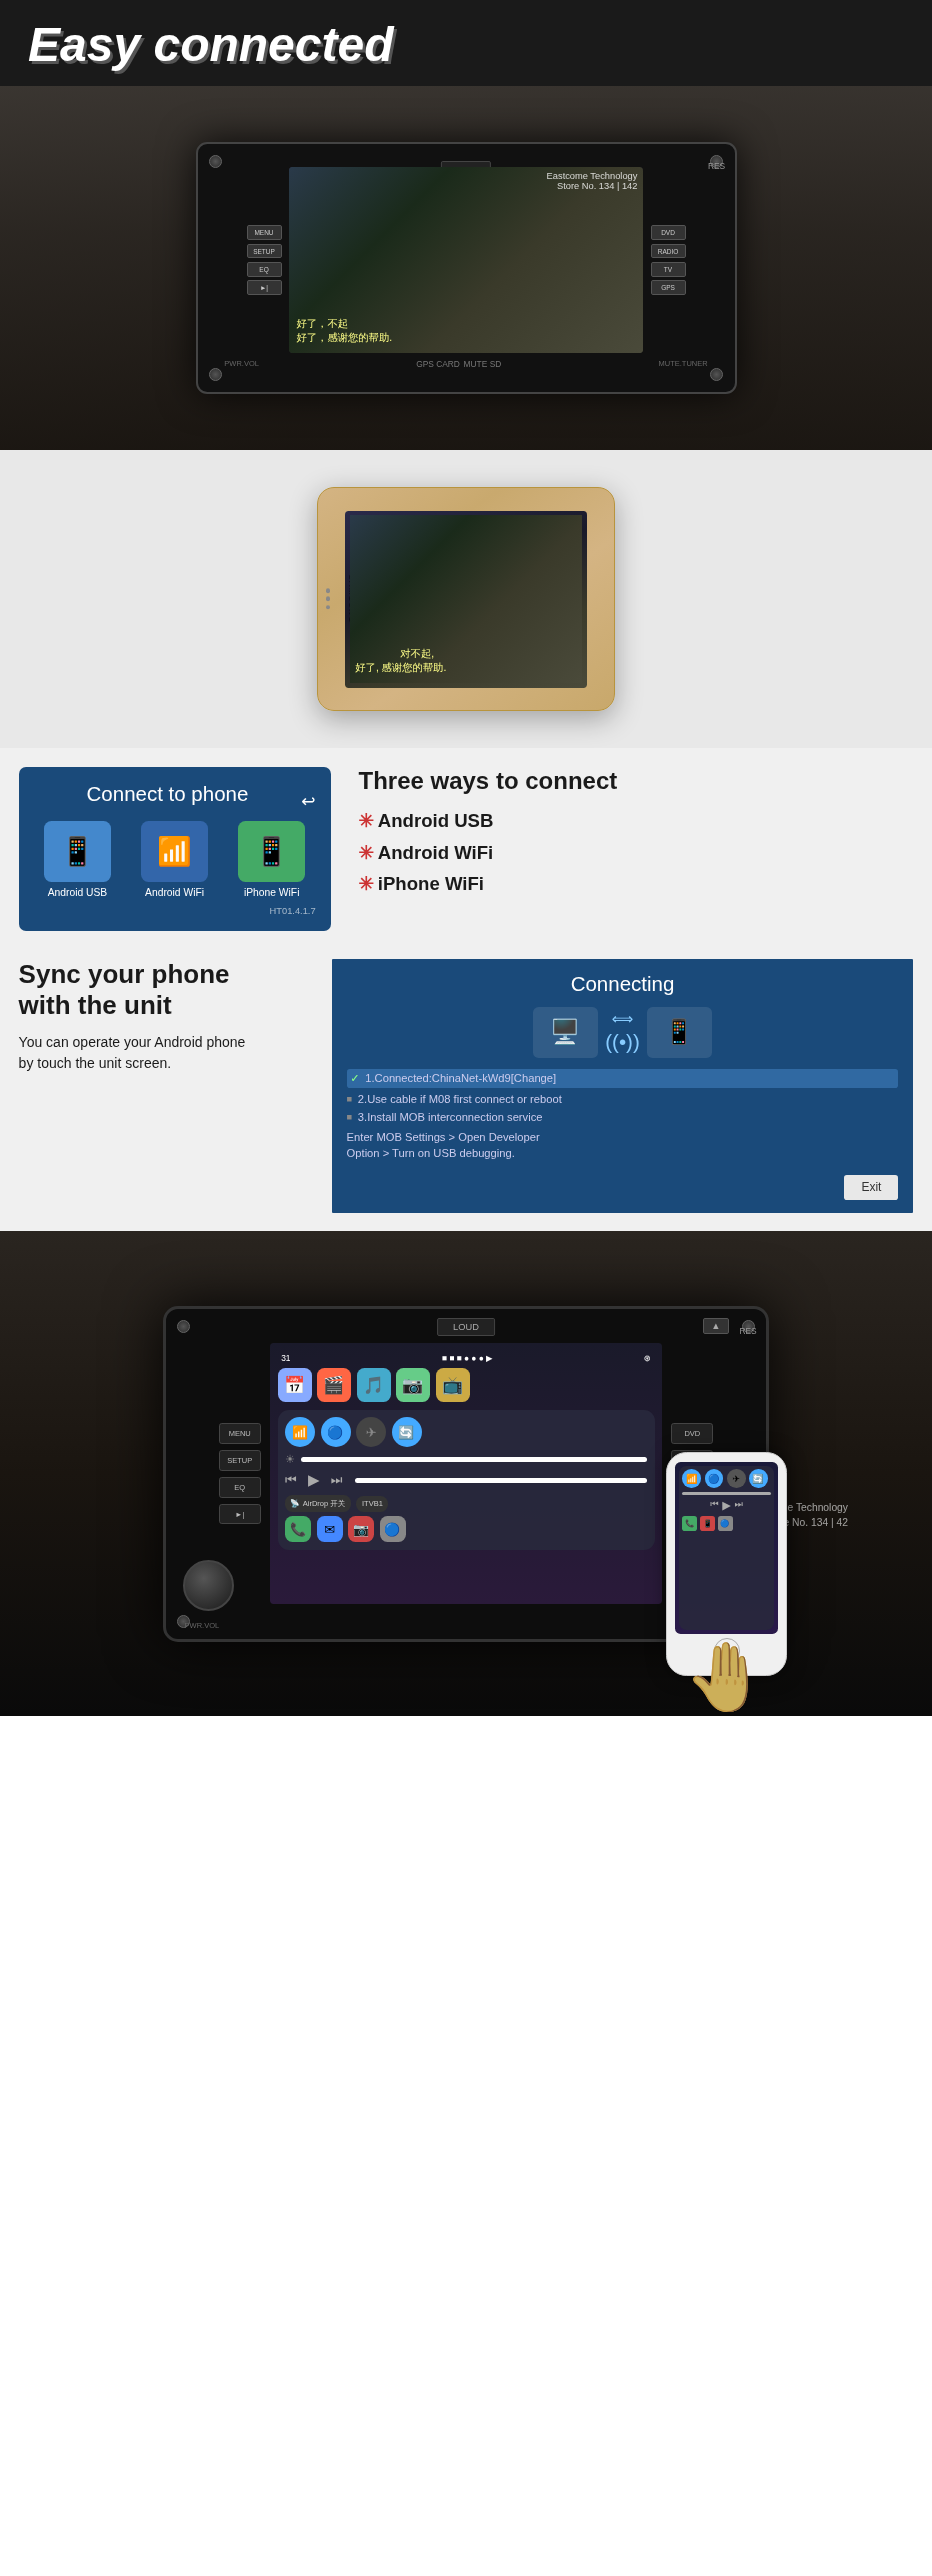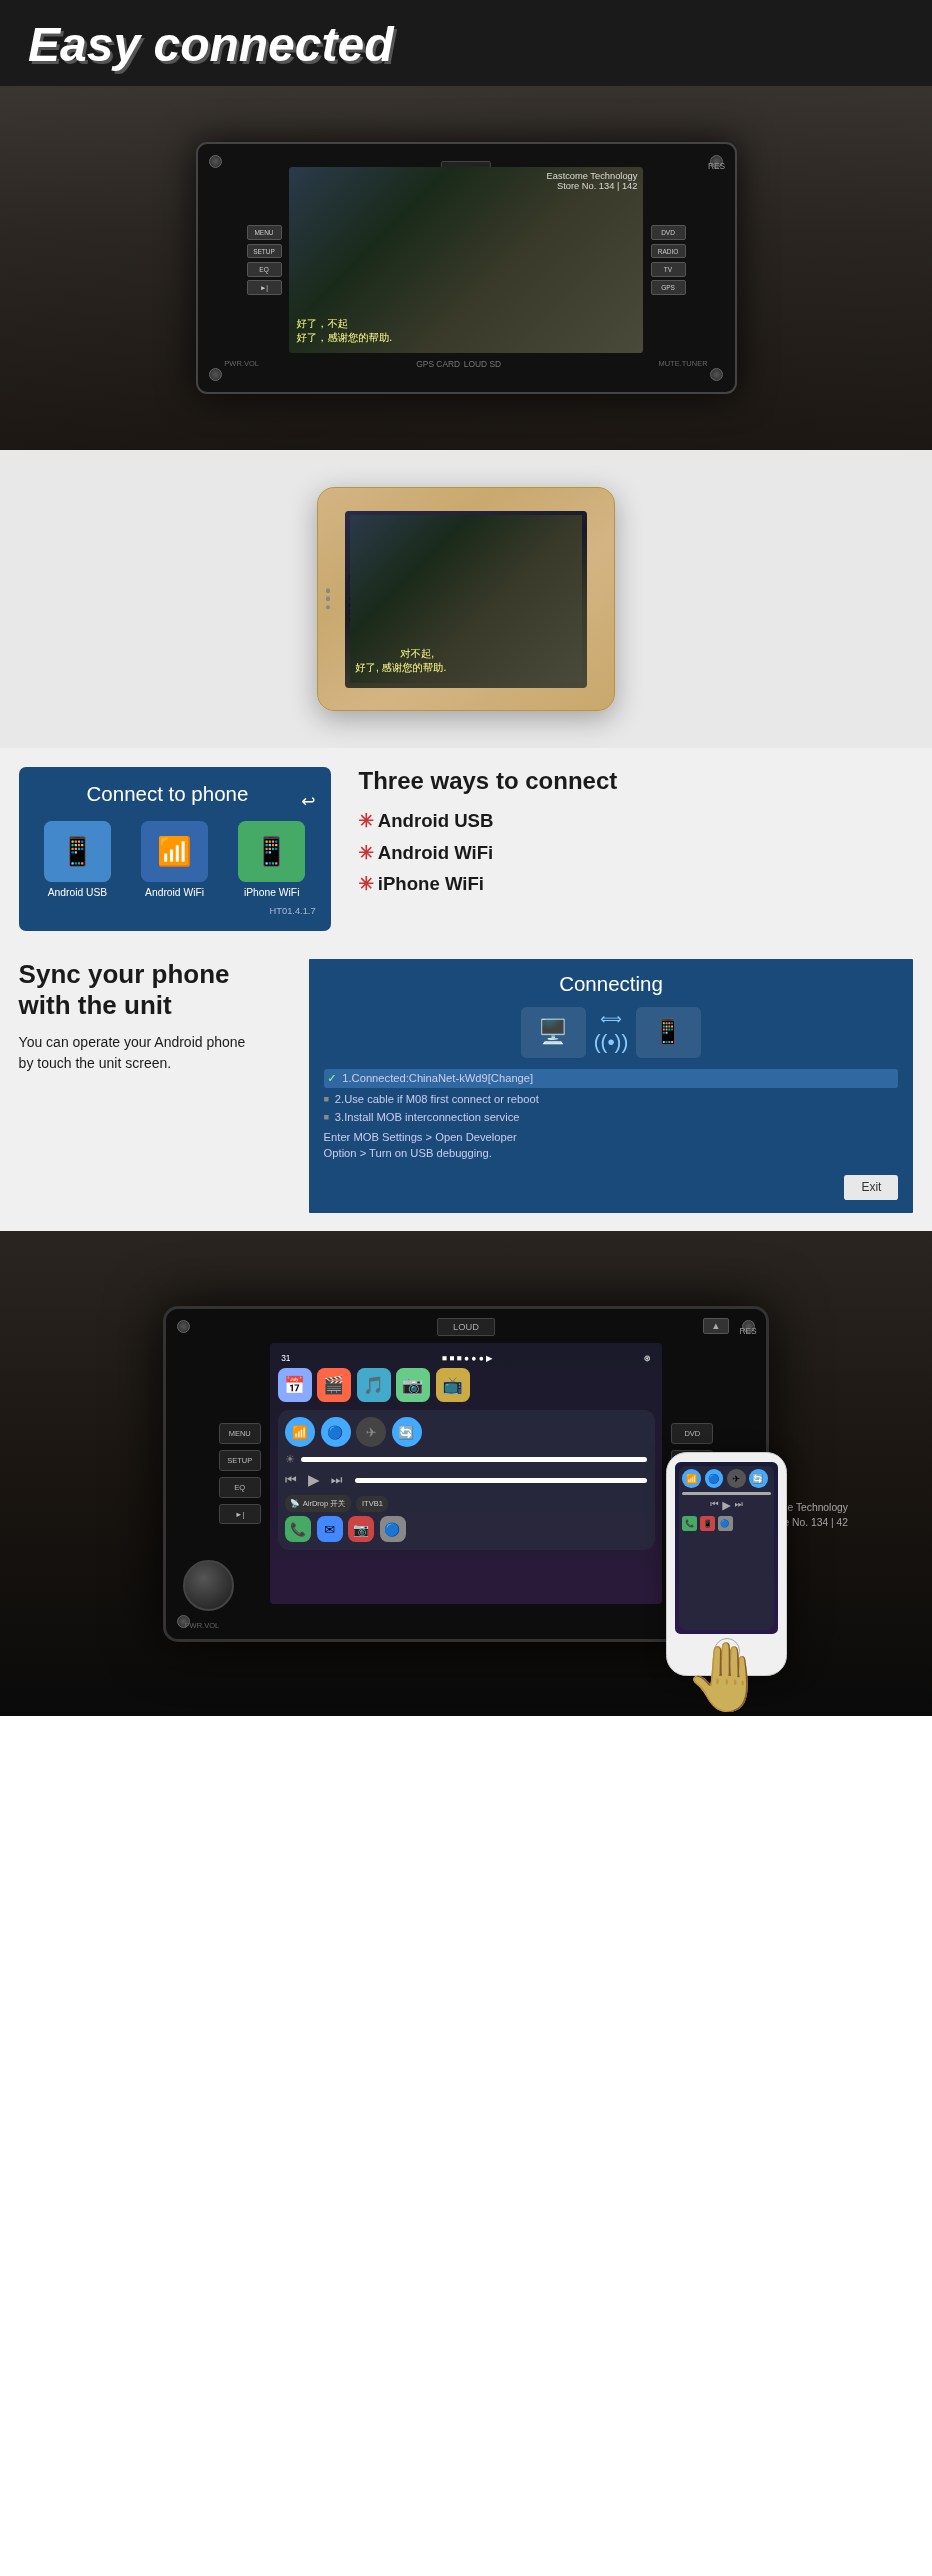--- a/index.html
+++ b/index.html
@@ -227,21 +227,21 @@
       margin-bottom: 9.3px;
       font-weight: bold;
     }
     .asterisk { color: #cc3333; margin-right: 3.7px; }
 
     
     .sync-section {
       display: flex;
       background: #f0f0f0;
       padding: 9.3px 18.6px 18.6px 18.6px;
-      gap: 10px;
+      gap: 33px;
       align-items: flex-start;
     }
     .sync-text-panel {
       flex: 0 0 280px;
     }
     .sync-title {
       font-size: 26px;
       font-weight: 900;
       color: #1a1a1a;
       margin-bottom: 11.2px;
@@ -602,21 +602,21 @@
           <div class="hu-btn">DVD</div>
           <div class="hu-btn">RADIO</div>
           <div class="hu-btn">TV</div>
           <div class="hu-btn">GPS</div>
         </div>
       </div>
       <div style="display:flex;justify-content:space-between;width:90%;margin-top:5.6px;align-items:center;">
         <span class="pwr-label" style="position:relative;bottom:auto;left:auto;">PWR.VOL</span>
         <div style="display:flex;gap:3.7px;align-items:center;font-size:8.4px;color:#777;">
           <span>GPS CARD</span>
-            <span>LOUD SD</span>
+            <span>MUTE SD</span>
         </div>
         <span class="mute-label" style="position:relative;bottom:auto;right:auto;">MUTE.TUNER</span>
       </div>
     </div>
   </div>
 </div>
 
 <div class="phone-section">
   <div class="phone-mockup">
     <span class="samsung-text">SAMSUNG</span>

